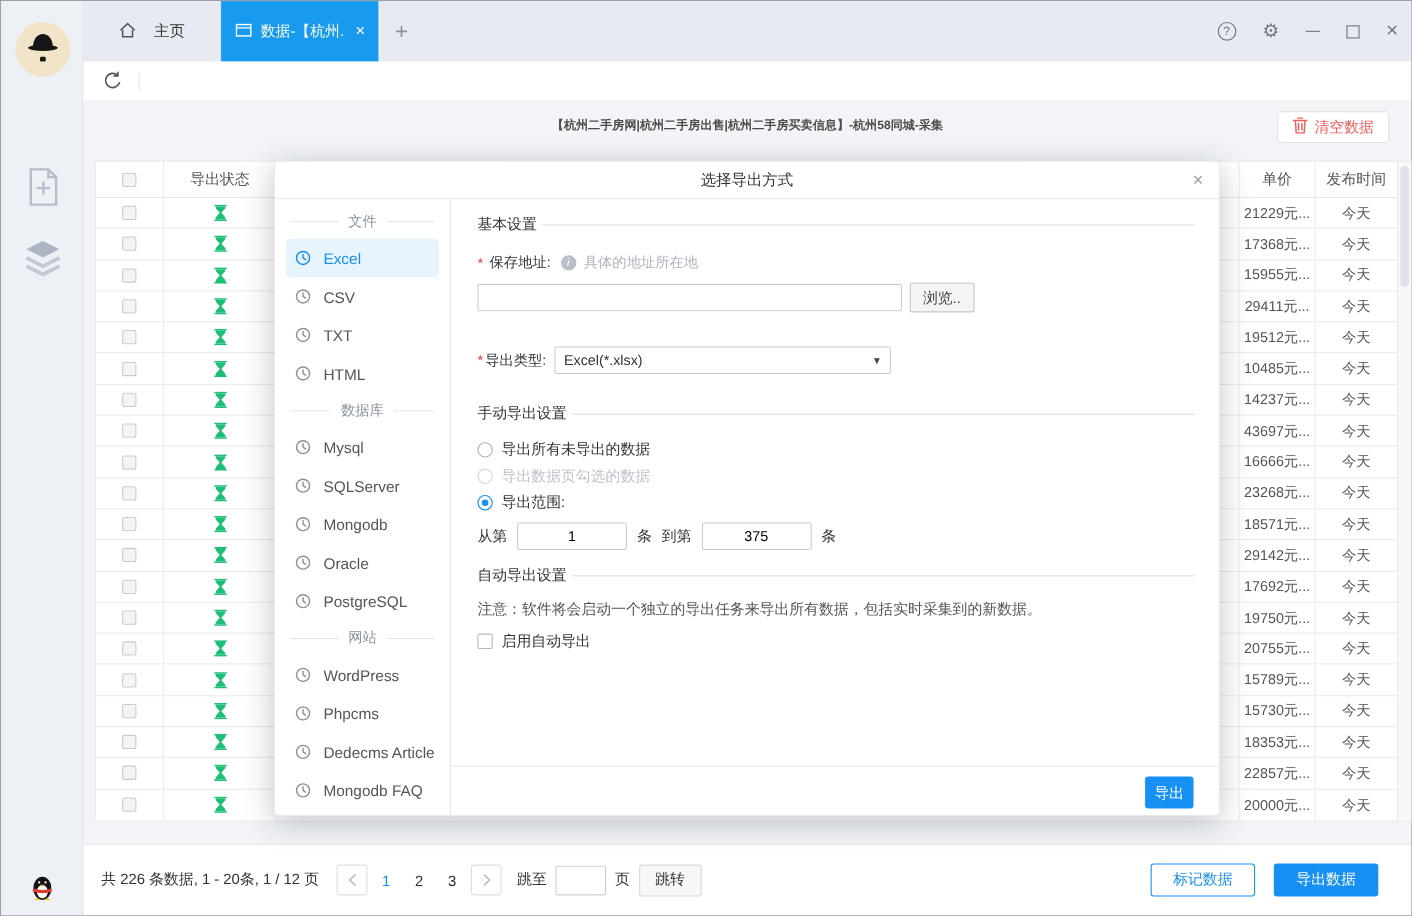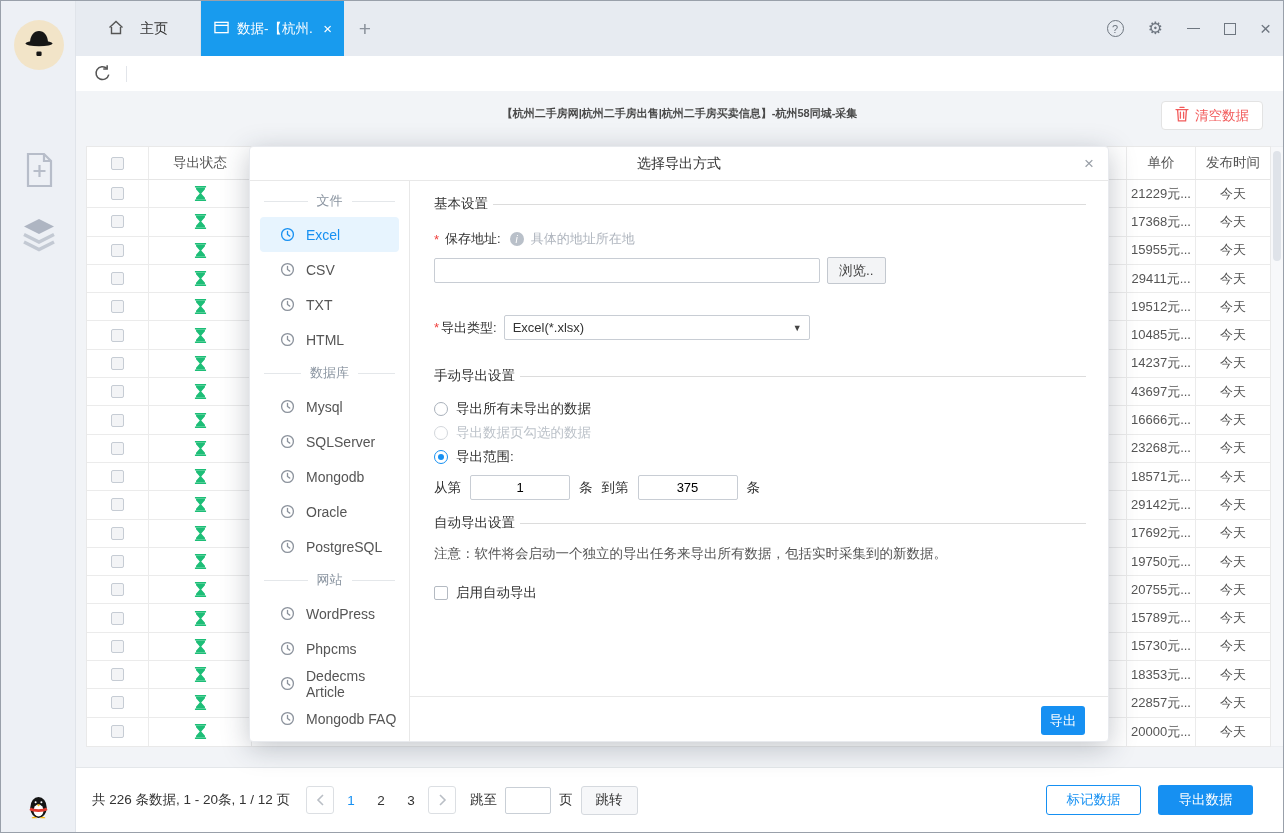--- a/index.html
+++ b/index.html
@@ -73,21 +73,21 @@
   .modal { position:absolute; left:248px; top:145px; width:860px; height:596px; background:#fff; border-radius:4px; box-shadow:0 6px 28px rgba(40,50,70,.28); border:1px solid #e8eaee; }
   .modal-head { height:34px; border-bottom:1px solid #e8e8e8; display:flex; align-items:center; justify-content:center; position:relative; font-size:14px; color:#333; }
   .modal-close { position:absolute; right:14px; top:7px; font-size:17px; color:#9aa0a8; cursor:pointer; }
   .modal-body { display:flex; height:561px; }
 
   .m-sidebar { width:160px; border-right:1px solid #e8e8e8; padding-top:4px; overflow:hidden; }
   .sb-divider { height:32px; display:flex; align-items:center; padding:0 14px; color:#8a94a0; font-size:13px; }
   .sb-divider::before,.sb-divider::after { content:""; flex:1; border-top:1px solid #e4e7ea; }
   .sb-divider::before { margin-right:9px; }
   .sb-divider::after { margin-left:9px; }
-  .sb-item { height:35px; margin:0 10px; border-radius:4px; display:flex; align-items:center; gap:11px; padding-left:20px; color:#555; font-size:14px; cursor:pointer; }
+  .sb-item { height:35px; margin:0 10px; border-radius:4px; display:flex; align-items:center; gap:11px; padding-left:8px; color:#555; font-size:14px; cursor:pointer; }
   .sb-item .sb-ico { color:#8b929c; display:flex; }
   .sb-item.selected { background:#e7f4fe; color:#1690f2; }
   .sb-item.selected .sb-ico { color:#1690f2; }
 
   .m-form { flex:1; position:relative; padding:14px 22px 0 24px; }
   .legend { display:flex; align-items:center; font-size:13.5px; color:#333; }
   .legend::after { content:""; flex:1; border-top:1px solid #dcdcdc; margin-left:5px; }
   .req { color:#f0413e; margin-right:2px; }
   .frow { display:flex; align-items:center; }
   .save-label-row { margin-top:17px; gap:4px; }
@@ -106,21 +106,21 @@
   .radio { width:14px; height:14px; border:1px solid #a9b1bb; border-radius:50%; background:#fff; position:relative; cursor:pointer; flex:none; }
   .radio.checked { border-color:#1690f2; }
   .radio.checked::after { content:""; position:absolute; inset:3px; border-radius:50%; background:#1690f2; }
   .radio.disabled { border-color:#d3d7dc; }
   .opt-label { font-size:13.5px; color:#333; }
   .opt-label.disabled { color:#bcc2c9; }
   .range-row { margin-top:6px; gap:9px; font-size:13.5px; color:#333; }
   .range-input { width:100px; text-align:center; }
   .auto-legend { margin-top:14px; }
   .note { margin-top:13px; font-size:13.5px; color:#555; }
-  .chk-row { margin-top:21px; gap:8px; }
+  .chk-row { margin-top:11px; gap:8px; }
   .chkbox { width:14px; height:14px; border:1px solid #b4bac2; border-radius:2px; background:#fff; cursor:pointer; }
   .modal-foot { position:absolute; left:0; right:0; bottom:0; height:46px; border-top:1px solid #e8e8e8; }
   .export-btn { position:absolute; right:23px; top:9px; width:44px; height:29px; background:#1690f2; color:#fff; border:none; border-radius:3px; font-size:13.5px; display:flex; align-items:center; justify-content:center; cursor:pointer; }
 </style>
 </head>
 <body>
 
 <div class="window">
 
   <div class="rail">

